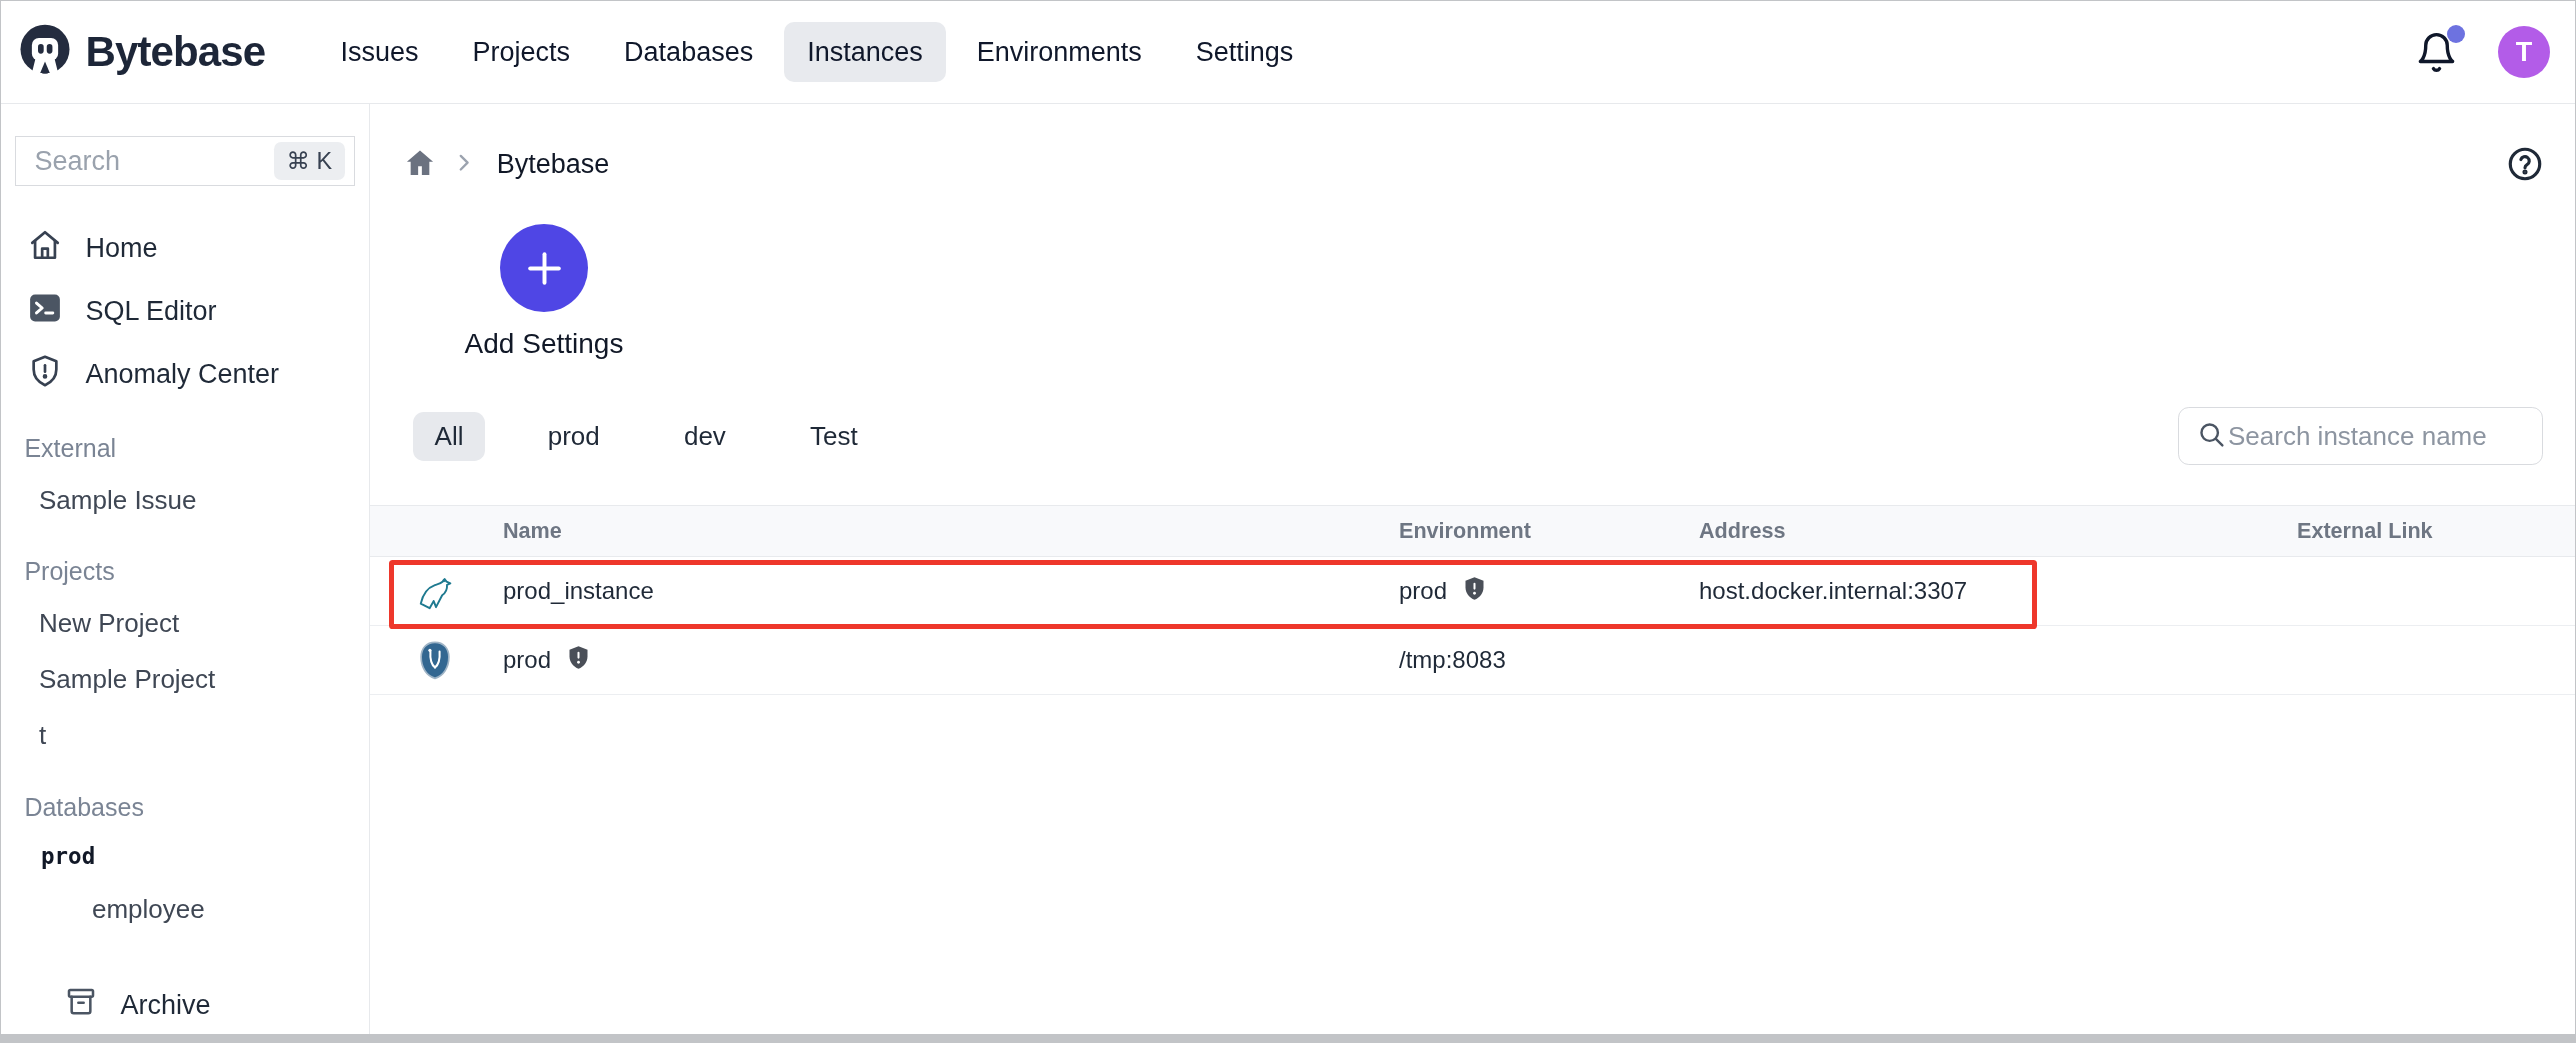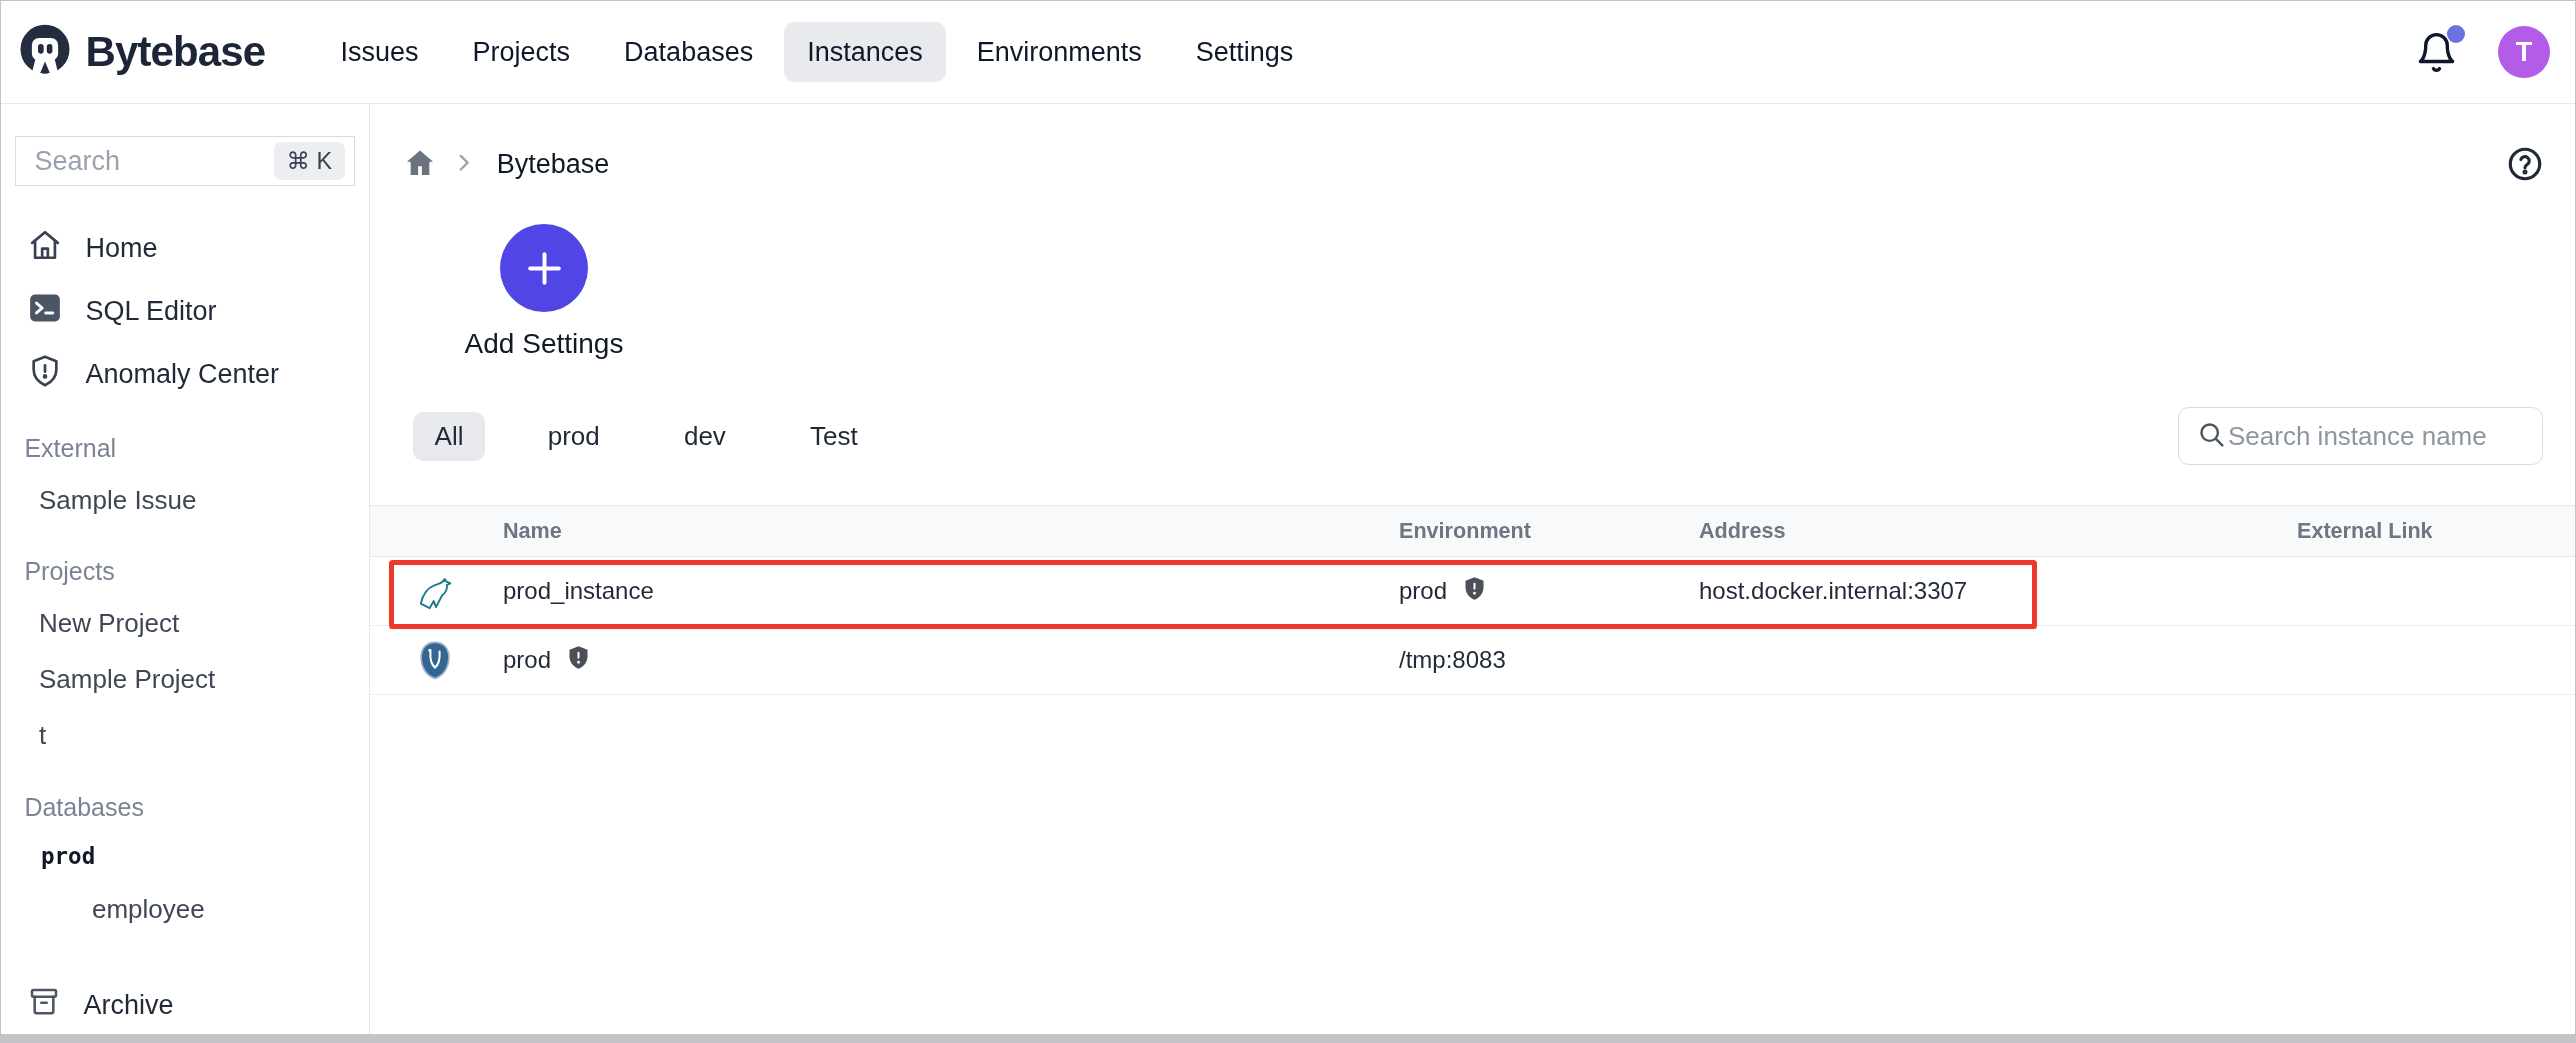--- a/index.html
+++ b/index.html
@@ -37,21 +37,21 @@
   .kbd-hint{background:#eceef1;border-radius:7.2px;padding:5.4px 12.6px;font-size:23.4px;color:#374151;white-space:nowrap;}
   .side-nav{margin-top:21.6px;}
   .side-item{height:63px;display:flex;align-items:center;gap:23.4px;padding-left:27px;
     font-size:27px;color:#1f2937;cursor:pointer;}
   .side-item svg{flex:0 0 auto;}
   .section-title{margin-top:14.4px;padding:14.4px 0 9px 23.4px;font-size:25px;color:#7a8494;}
   .section-item{padding:12.6px 0 12.6px 38px;font-size:26px;color:#3f4754;cursor:pointer;}
   .section-item.db-env{font-family:"DejaVu Sans Mono","Liberation Mono",monospace;
     font-weight:700;font-size:22.5px;color:#111827;padding-left:40px;}
   .section-item.db-name{padding-left:91px;}
-  .archive-item{margin-top:auto;margin-bottom:0;height:58px;}
+  .archive-item{margin-top:auto;margin-bottom:0;height:58px;margin-left:37px;}
 
   
   .breadcrumb-row{display:flex;align-items:center;gap:16px;margin:40px 31px 0 34px;height:40px;}
   .crumb-label{font-size:27px;color:#111827;margin-left:5.4px;}
   .help-btn{margin-left:auto;cursor:pointer;display:flex;}
   .add-instance{margin:40px 0 0 57px;width:234px;cursor:pointer;}
   .add-circle{width:88px;height:88px;border-radius:50%;background:#4f46e5;margin:0 auto;
     display:flex;align-items:center;justify-content:center;}
   .add-circle svg{display:block;}
   .add-label{margin-top:16px;font-size:28px;color:#111827;text-align:center;}

